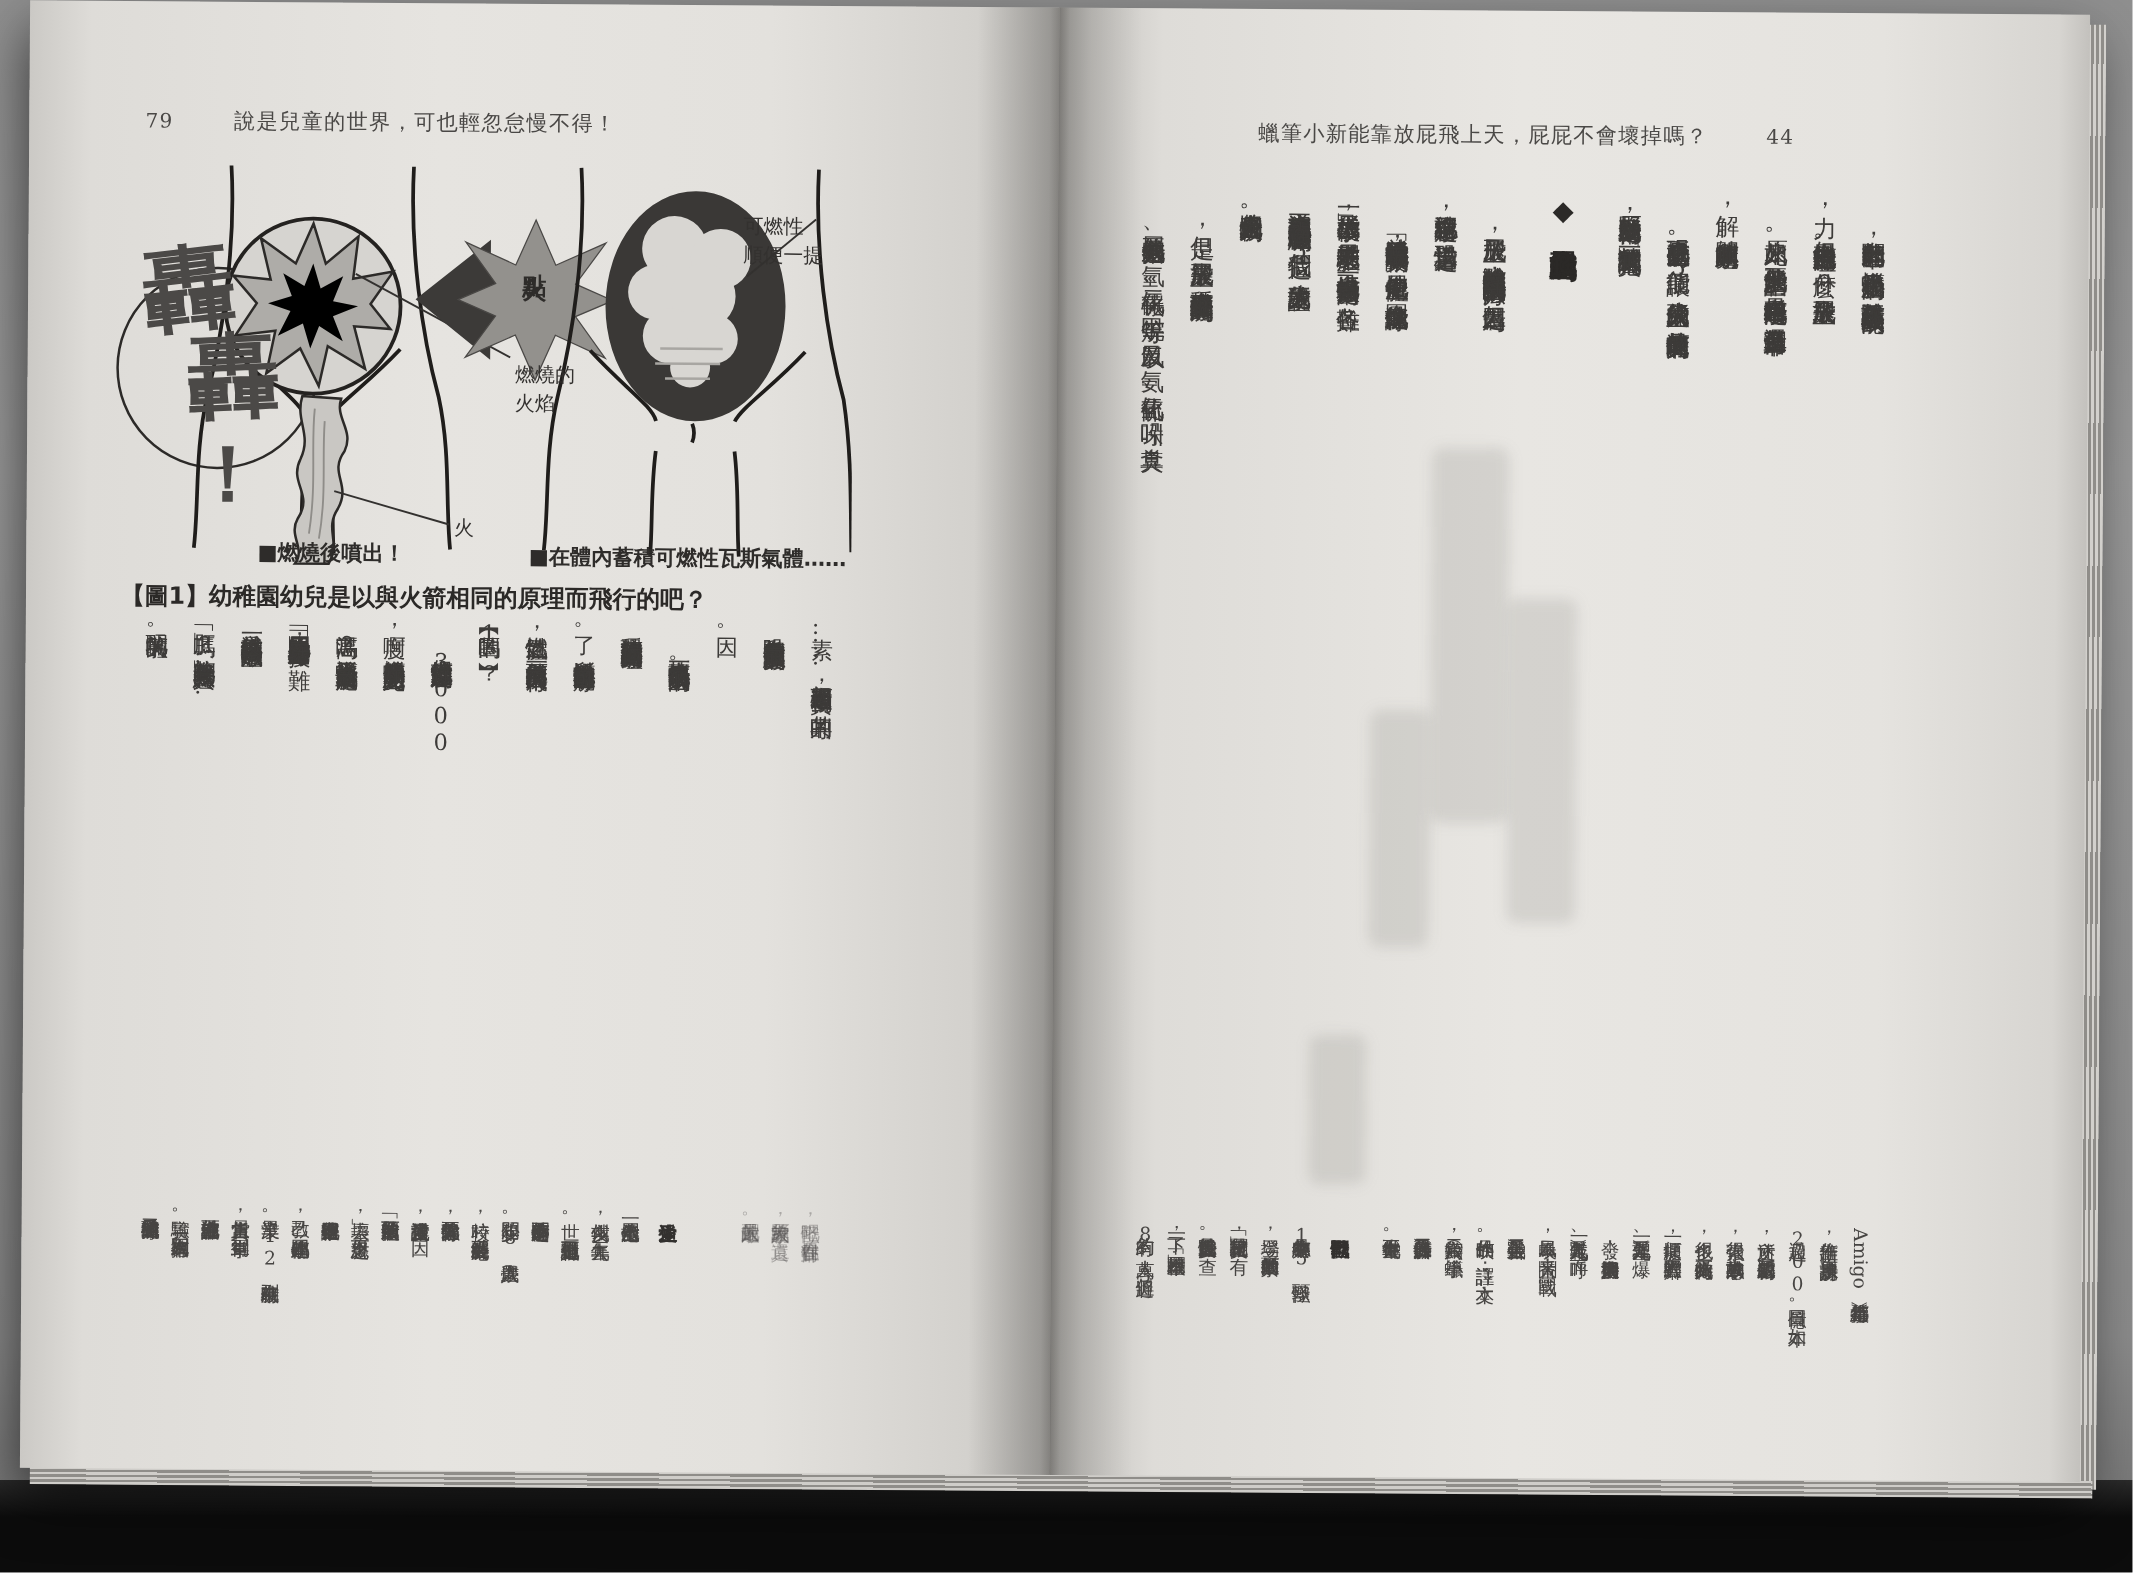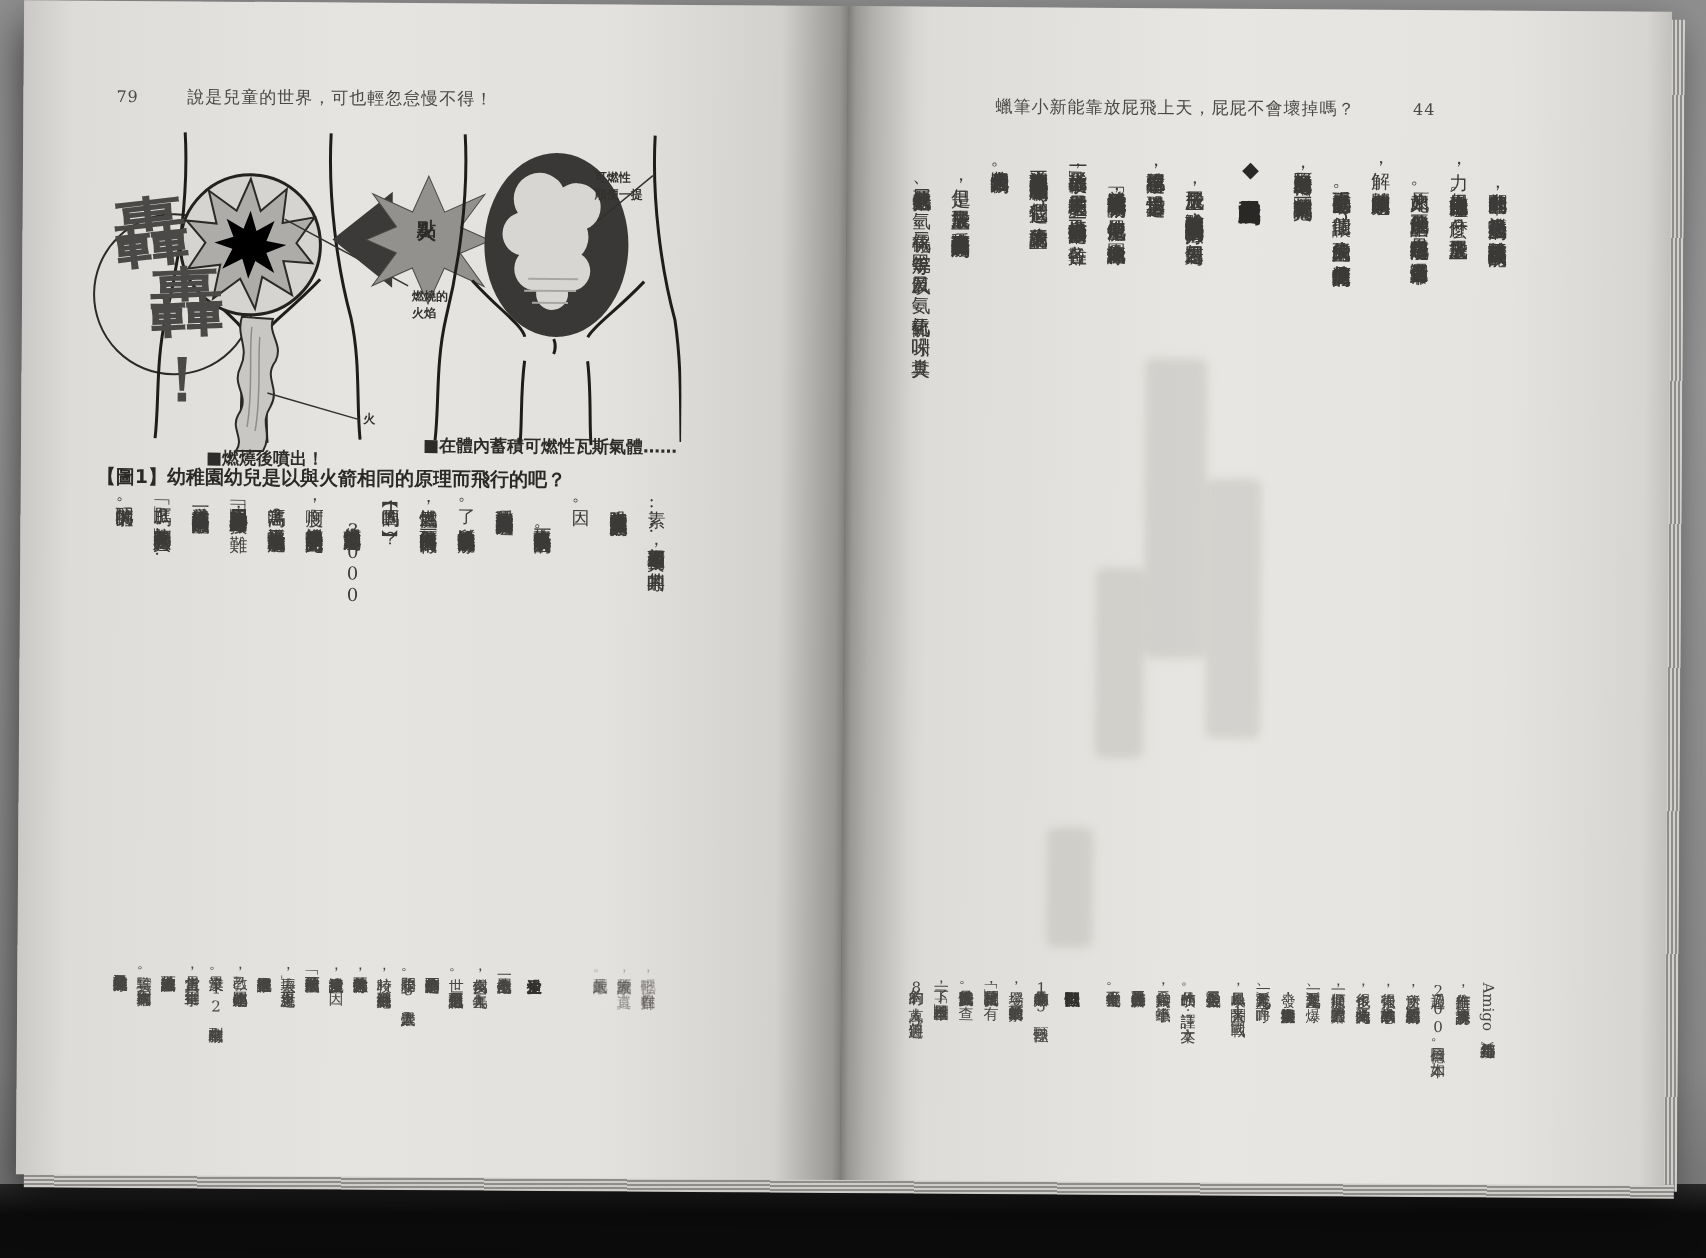--- a/index.html
+++ b/index.html
@@ -53,21 +53,21 @@
     font-weight:bold;font-size:15px;color:#33312f;line-height:25px;margin:0 8px 0 6px;
   }
   .gap-before{margin-right:42px;}
 
   
   .figure{position:absolute;left:70px;top:125px;width:590px;height:335px;}
   .figure svg{position:absolute;left:0;top:0;}
   .boom{position:absolute;font-family:"DejaVu Sans","Liberation Sans",sans-serif;
     font-weight:bold;color:#4b4947;line-height:1;}
   .fig-label{position:absolute;font-family:"DejaVu Sans","Liberation Sans",sans-serif;
-    font-size:12px;color:#33312f;line-height:1.45;font-weight:bold;}
+    font-size:16px;color:#33312f;line-height:1.45;}
   .ignite{position:absolute;writing-mode:vertical-rl;font-family:"DejaVu Sans","Liberation Sans",sans-serif;
     font-weight:bold;font-size:19px;color:#2e2c2a;letter-spacing:2px;}
   .fig-cap{position:absolute;font-family:"DejaVu Sans","Liberation Sans",sans-serif;
     font-weight:bold;font-size:17px;color:#2e2c2a;white-space:nowrap;}
   .figure-caption{position:absolute;left:76px;top:463px;
     font-family:"DejaVu Sans","Liberation Sans",sans-serif;
     font-weight:bold;font-size:19px;color:#2b2927;white-space:nowrap;}
 
   .bleed{position:absolute;background:rgba(105,103,101,.16);filter:blur(5px);border-radius:8px;pointer-events:none;}
 </style>
@@ -147,21 +147,21 @@
       <div class="fig-label" style="left:320px;top:160px;">
         <div>燃燒的</div>
         <div>火焰</div>
       </div>
       <div class="fig-label" style="left:272px;top:283px;">火</div>
       <div class="fig-label" style="left:502px;top:40px;">
         <div>可燃性</div>
         <div>順便一提</div>
       </div>
 
-      <div class="fig-cap" style="left:115px;top:320px;">■燃燒後噴出！</div>
+      <div class="fig-cap" style="left:115px;top:304px;">■燃燒後噴出！</div>
       <div class="fig-cap" style="left:332px;top:306px;">■在體內蓄積可燃性瓦斯氣體……</div>
     </div>
 
     <div class="figure-caption">【圖1】幼稚園幼兒是以與火箭相同的原理而飛行的吧？</div>
 
     <div class="vblock lp-main">
       <div>
           <div class="vcol"><span><span>素……加起來超過四百多種物質，其中的吲</span></span></div>
           <div class="vcol"><span><span>哚和糞臭素等物質就是那股強烈惡臭的原</span></span></div>
           <div class="vcol"><span><span>因。</span></span></div>
@@ -205,21 +205,21 @@
           <div class="vcol"><span><span>的許可讓他在空車廂做</span></span></div>
           <div class="vcol"><span><span>實驗。有一次因列車搖</span></span></div>
           <div class="vcol"><span><span>晃導致裝了磷的瓶子掉</span></span></div>
         </div>
     </div>
   </div>
 
   <div class="page page-right">
     <div class="hdr" style="right:236px;top:88px;text-align:right;">
       <span>蠟筆小新能靠放屁飛上天，屁屁不會壞掉嗎？</span>
-      <span class="pagenum" style="margin-left:51px;">44</span>
+      <span class="pagenum" style="margin-left:40px;">44</span>
     </div>
 
     <div class="bleed" style="left:300px;top:350px;width:62px;height:300px;"></div>
     <div class="bleed" style="left:362px;top:470px;width:55px;height:260px;"></div>
     <div class="bleed" style="left:252px;top:560px;width:48px;height:190px;"></div>
     <div class="bleed" style="left:205px;top:820px;width:46px;height:120px;"></div>
 
     <div class="vblock rp-main">
       <div>
           <div class="vcol"><span><span>　在如此壯闊的世界中，蠟筆小新是在天上飛的。雖然說這是正義英雄不可或缺的能</span></span></div>

